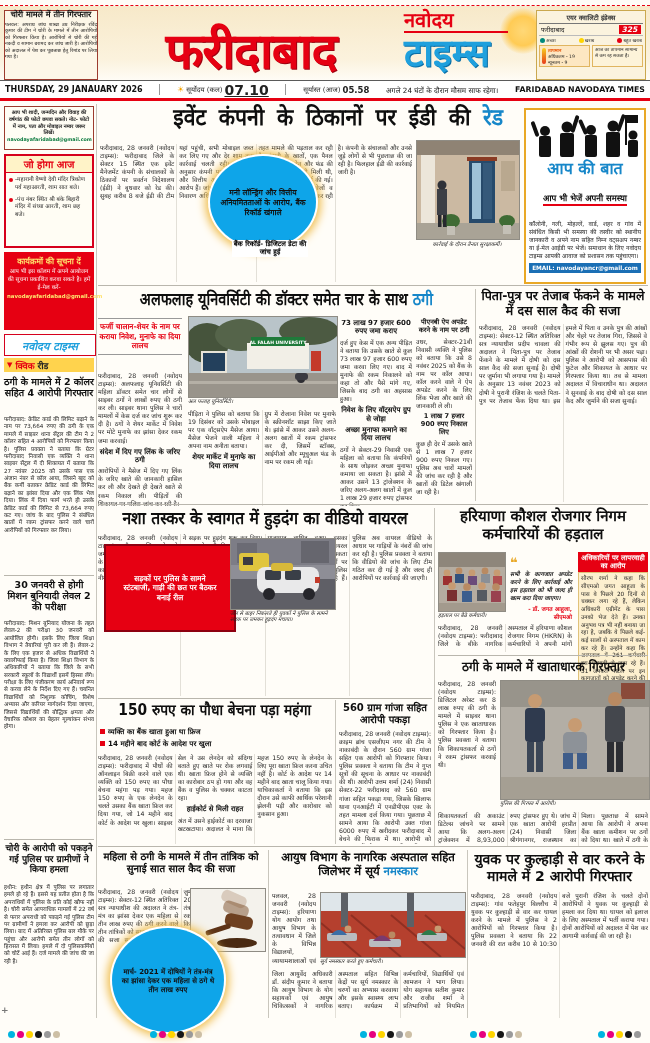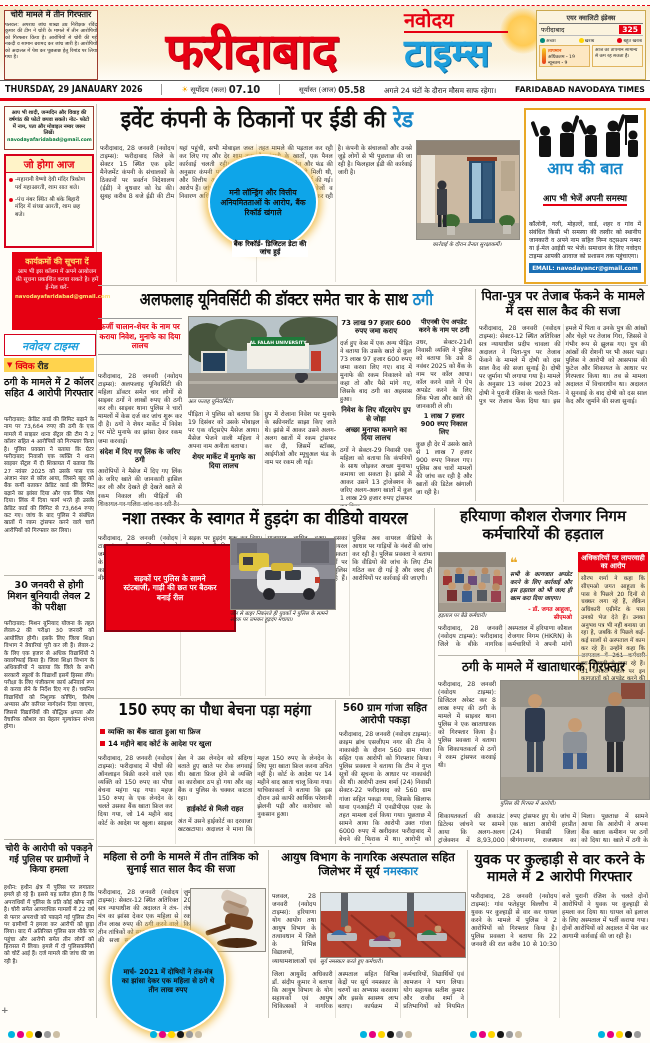--- a/index.html
+++ b/index.html
@@ -19,21 +19,21 @@
   .vline{background:#c9c6bd;width:1px;}
   .hline{background:#b9b6ad;height:1px;}
   .ph{border:1px solid #8f8c84;background:#ddd;overflow:hidden;}
   .ellipse{border-radius:50%;background:#0ea5e9;box-shadow:0 0 0 2px #fff,0 0 9px 5px #f0bf52;
            display:flex;align-items:center;justify-content:center;text-align:center;
            font-weight:bold;color:#111;}
   .mast{background:linear-gradient(180deg,#f7e9c9 0%,#fbf2dd 70%,#fffdf8 100%);}
   .sun{position:absolute;width:46px;height:46px;border-radius:50%;
        background:radial-gradient(circle,#ffd877 0%,#ffcb55 45%,rgba(255,210,110,0) 72%);}
   .aqibox{background:#fbf3de;border:1px solid #caa84f;font-size:5px;color:#222;}
-  .badge{background:#e60012;color:#fff;font-weight:bold;padding:0 3px;font-size:7.5px;}
+  .badge{background:#e60012;color:#fff;font-weight:bold;padding:0 3px;font-size:7.5px;font-style:italic;}
   .dotleg{width:5px;height:5px;border-radius:50%;display:inline-block;margin-right:1px;vertical-align:middle;}
   .datebar{display:flex;align-items:center;justify-content:space-between;
            border-top:1px solid #5a5a5a;border-bottom:3px solid #e60012;background:#fff;
            padding:0 5px;box-sizing:border-box;}
   .dsep{width:1px;height:11px;background:#999;}
   .sbx{border:1px solid #9c3b2e;background:#fffdf4;box-sizing:border-box;}
   .dot{width:7px;height:7px;border-radius:50%;display:inline-block;margin-right:2px;}
   .redbox{background:#e60012;border:2px solid #8d0010;color:#fff;font-weight:bold;
           display:flex;align-items:center;justify-content:center;text-align:center;}
   .plus{color:#777;font-size:9px;font-weight:bold;}
@@ -92,21 +92,21 @@
       <div style="flex:1;background:#fdf3d9;border:1px solid #e0b560;padding:1px 2px;font-size:4.6px;line-height:1.25;">आज का तापमान सामान्य से कम रह सकता है।</div>
     </div>
   </div>
 
   <div class="abs datebar" style="left:0;top:80px;width:650px;height:21px;">
     <span style="font-size:8px;font-weight:bold;color:#111;">THURSDAY, 29 JANAUARY 2026</span>
     <span class="dsep"></span>
     <span style="font-size:7px;color:#222;display:flex;align-items:center;gap:2px;">
       <span style="color:#f5a300;font-size:8px;">☀</span>
       <span>सूर्योदय (कल)</span>
-      <b style="font-size:10px;">07.10</b>
+      <b style="font-size:14px;text-decoration:underline;">07.10</b>
     </span>
     <span class="dsep"></span>
     <span style="font-size:7px;color:#222;display:flex;align-items:center;gap:2px;">
       <span>सूर्यास्त (आज)</span>
       <b style="font-size:8.5px;">05.58</b>
     </span>
     <span style="font-size:7.2px;color:#111;">अगले 24 घंटों के दौरान मौसम साफ रहेगा।</span>
     <span style="font-size:7.8px;font-weight:bold;color:#111;">FARIDABAD NAVODAYA TIMES</span>
   </div>
 
@@ -124,21 +124,21 @@
         <span style="width:4px;height:4px;border-radius:50%;background:#e60012;flex:none;margin-top:2px;"></span>
         <span style="font-size:5.8px;line-height:1.35;color:#1c1c1c;">-महारानी वैष्णो देवी मंदिर त्रिकोण पर्व महाआरती, शाम सात बजे।</span>
       </div>
       <div style="display:flex;gap:2px;">
         <span style="width:4px;height:4px;border-radius:50%;background:#e60012;flex:none;margin-top:2px;"></span>
         <span style="font-size:5.8px;line-height:1.35;color:#1c1c1c;">-पंच नंबर स्थित श्री बंके बिहारी मंदिर में संध्या आरती, शाम छह बजे।</span>
       </div>
     </div>
   </div>
 
-  <div class="abs" style="left:4px;top:252px;width:90px;height:78px;background:#e60012;box-sizing:border-box;padding:3px;text-align:center;margin-left:8px;">
+  <div class="abs" style="left:4px;top:252px;width:90px;height:78px;background:#e60012;box-sizing:border-box;padding:3px;text-align:center;">
     <div style="font-size:8px;font-weight:bold;color:#ffe26e;">कार्यक्रमों की सूचना दें</div>
     <div style="font-size:5.8px;color:#fff;line-height:1.35;margin-top:2px;">आप भी इस कॉलम में अपने आयोजन की सूचना प्रकाशित करवा सकते है। हमें ई-मेल करें-</div>
     <div style="font-size:5.4px;color:#ffe26e;font-weight:bold;margin-top:2px;">navodayafaridabad@gmail.com</div>
   </div>
 
   <div class="abs" style="left:4px;top:334px;width:90px;height:20px;border:1px solid #d6001c;display:flex;align-items:center;justify-content:center;background:#fff;">
     <span style="font-size:11px;font-weight:bold;font-style:italic;color:#1fa0dd;">नवोदय टाइम्स</span>
   </div>
 
   <div class="abs" style="left:4px;top:358px;width:90px;height:14px;background:#ffd34d;display:flex;align-items:center;gap:3px;padding:0 3px;box-sizing:border-box;">
@@ -151,21 +151,21 @@
   <div class="abs bt2" style="left:4px;top:416px;width:90px;height:156px;overflow:hidden;">फरीदाबाद: क्रेडिट कार्ड की लिमिट बढ़ाने के नाम पर 73,664 रुपए की ठगी के एक मामले में साइबर थाना सेंट्रल की टीम ने 2 कॉलर सहित 4 आरोपियों को गिरफ्तार किया है। पुलिस प्रवक्ता ने बताया कि ग्रेटर फरीदाबाद निवासी एक व्यक्ति ने थाना साइबर सेंट्रल में दी शिकायत में बताया कि 27 नवंबर 2025 को उसके पास एक अंजान नंबर से कॉल आया, जिसने खुद को बैंक कर्मी बताकर क्रेडिट कार्ड की लिमिट बढ़ाने का झांसा दिया और एक लिंक भेज दिया। लिंक में दिया फार्म भरते ही उसके क्रेडिट कार्ड की लिमिट से 73,664 रुपए कट गए। जांच के बाद पुलिस ने संबंधित खातों में रकम ट्रांसफर करने वाले चारों आरोपियों को गिरफ्तार कर लिया।</div>
   <div class="abs hline" style="left:4px;top:575px;width:90px;"></div>
 
   <div class="abs hl" style="left:4px;top:579px;width:90px;font-size:9.5px;">30 जनवरी से होगी मिशन बुनियादी लेवल 2 की परीक्षा</div>
   <div class="abs bt2" style="left:4px;top:620px;width:90px;height:216px;overflow:hidden;">फरीदाबाद: मिशन बुनियाद योजना के तहत लेवल-2 की परीक्षा 30 जनवरी को आयोजित होगी। इसके लिए जिला शिक्षा विभाग ने तैयारियां पूरी कर ली हैं। लेवल-2 के लिए एक हजार से अधिक विद्यार्थियों ने क्वालीफाई किया है। जिला शिक्षा विभाग के अधिकारियों ने बताया कि जिले के सभी सरकारी स्कूलों के विद्यार्थी इसमें हिस्सा लेंगे। परीक्षा के लिए पंजीकरण कार्य अनिवार्य रूप से करवा लेने के निर्देश दिए गए हैं। चयनित विद्यार्थियों को निशुल्क कोचिंग, विशेष अभ्यास और करियर मार्गदर्शन दिया जाएगा, जिससे विद्यार्थियों की बौद्धिक क्षमता और वैचारिक कौशल का बेहतर मूल्यांकन संभव होगा।</div>
   <div class="abs hline" style="left:4px;top:839px;width:90px;"></div>
 
   <div class="abs hl" style="left:4px;top:843px;width:90px;font-size:9px;">चोरी के आरोपी को पकड़ने गई पुलिस पर ग्रामीणों ने किया हमला</div>
   <div class="abs bt2" style="left:4px;top:884px;width:90px;height:132px;overflow:hidden;">हथीन: हथीन क्षेत्र में पुलिस पर लगातार हमले हो रहे हैं। इससे यह प्रतीत होता है कि अपराधियों में पुलिस के प्रति कोई खौफ नहीं है। चोरी समेत आपराधिक मामलों में 22 वर्ष से फरार अपराधी को पकड़ने गई पुलिस टीम पर ग्रामीणों ने हमला कर आरोपी को छुड़ा लिया। बाद में अतिरिक्त पुलिस बल मौके पर पहुंचा और आरोपी समेत तीन लोगों को हिरासत में लिया। हमले में दो पुलिसकर्मियों को चोटें आई हैं। दर्ज मामले की जांच की जा रही है।</div>
 
-  <div class="abs" style="left:108px;top:106px;width:418px;display:flex;justify-content:flex-start;">
+  <div class="abs" style="left:99px;top:106px;width:418px;display:flex;justify-content:flex-end;font-family:Liberation Mono, monospace;">
     <div class="hl nowrap scale92" style="font-size:23px;">
       <span>इवेंट कंपनी के ठिकानों पर ईडी की </span><span class="blue">रेड</span>
     </div>
   </div>
   <div class="abs bt c4" style="left:100px;top:144px;width:312px;height:138px;overflow:hidden;">फरीदाबाद, 28 जनवरी (नवोदय टाइम्स): फरीदाबाद जिले के सेक्टर 15 स्थित एक इवेंट मैनेजमेंट कंपनी के संचालकों के ठिकानों पर प्रवर्तन निदेशालय (ईडी) ने बुधवार को रेड की। सुबह करीब 8 बजे ईडी की टीम यहां पहुंची, सभी मोबाइल जब्त कर लिए गए और देर शाम तक कार्रवाई चलती रही। सूत्रों के अनुसार कंपनी पर मनी लॉन्ड्रिंग और वित्तीय अनियमितताओं के आरोप हैं। जांच एजेंसी धन शोधन निवारण अधिनियम (PMLA) के तहत मामले की पड़ताल कर रही है। कंपनी के खातों, एक पैनल पर संदिग्ध लेन-देन और फंड की हेराफेरी की जानकारी मिली थी, जिसके बाद यह कार्रवाई की गई। जांच एजेंसी बैंक दस्तावेजों व डिजिटल रिकॉर्ड की जांच कर रही है। कंपनी के संचालकों और उनसे जुड़े लोगों से भी पूछताछ की जा रही है। फिलहाल ईडी की कार्रवाई जारी है।</div>
   <div class="abs ellipse" style="left:210px;top:156px;width:94px;height:80px;font-size:7.6px;padding:6px;">मनी लॉन्ड्रिंग और वित्तीय अनियमितताओं के आरोप, बैंक रिकॉर्ड खंगाले</div>
   <div class="abs" style="left:232px;top:240px;width:76px;background:#fff;font-weight:bold;font-size:6.8px;text-align:center;line-height:1.25;">बैंक रिकॉर्ड- डिजिटल डेटा की जांच हुई</div>
 
   <div class="abs ph" style="left:416px;top:140px;width:102px;height:98px;">
     <svg width="102" height="98" viewBox="0 0 102 98">

